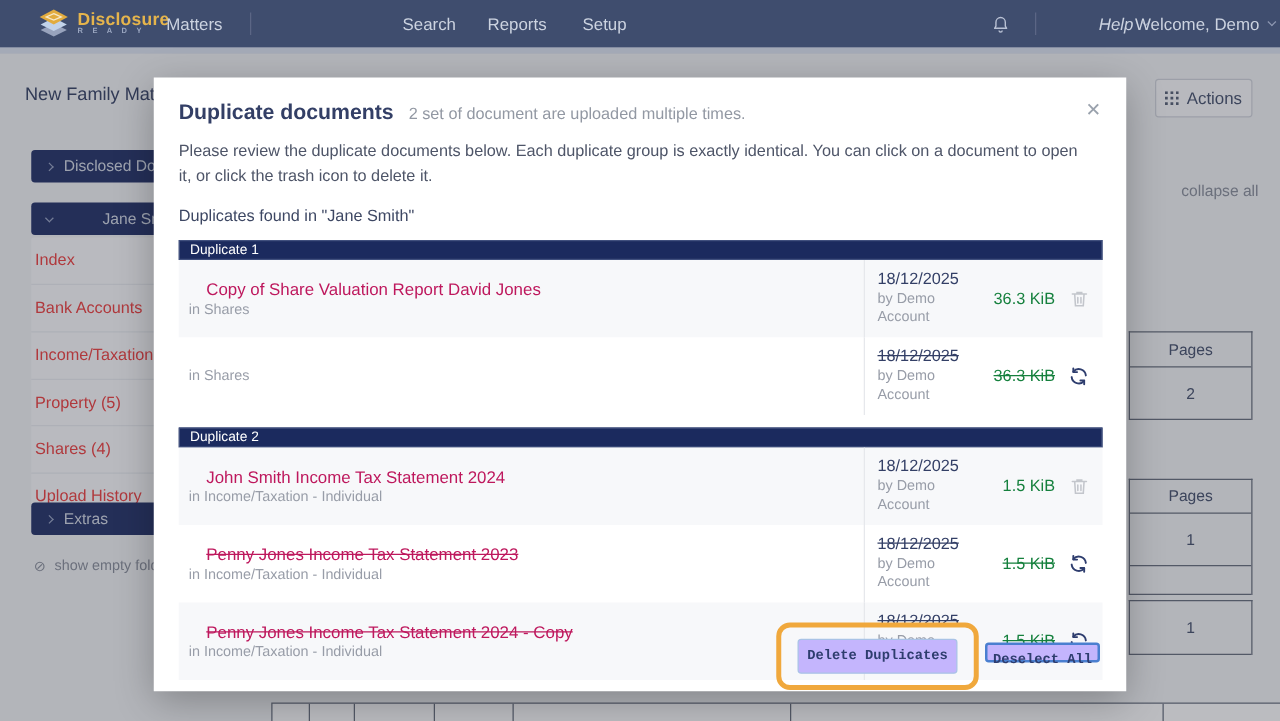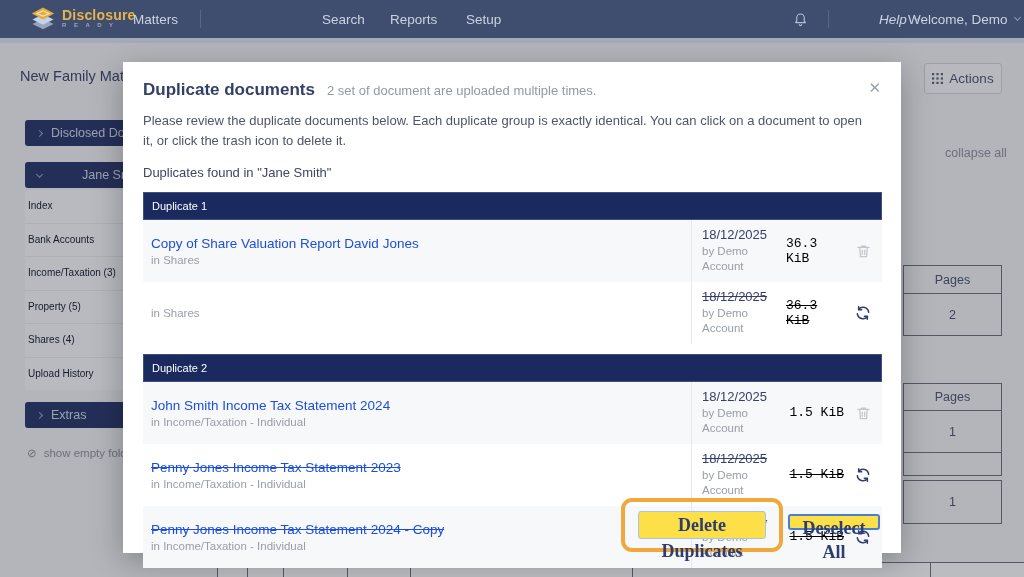--- a/index.html
+++ b/index.html
@@ -17,21 +17,21 @@
   .nav-divider { position:absolute; top:10px; width:1px; height:18px; background:#5b6685; }
   .chev { display:inline-block; width:5px; height:5px; border-right:1.5px solid #8d97b1; border-bottom:1.5px solid #8d97b1; transform:rotate(45deg); margin-left:7px; margin-top:-3px; }
 
   
   .bg-content { position:absolute; inset:0; z-index:2; }
   .page-title { position:absolute; left:20px; top:68px; width:110px; font-size:14.5px; color:#3a4668; white-space:nowrap; overflow:hidden; }
   .side-bar-btn { position:absolute; left:25px; width:140px; height:26px; background:#27356b; border-radius:3px; color:#d4dae6; font-size:12.5px; display:flex; align-items:center; padding-left:12px; gap:9px; cursor:pointer; }
   .side-chev-r { width:5px; height:5px; border-right:1.5px solid #9ba6c4; border-bottom:1.5px solid #9ba6c4; transform:rotate(-45deg); }
   .side-chev-d { width:5px; height:5px; border-right:1.5px solid #9ba6c4; border-bottom:1.5px solid #9ba6c4; transform:rotate(45deg); margin-top:-2px; }
   .side-panel { position:absolute; left:25px; top:190px; width:140px; background:#fdfdfe; border-radius:2px; }
-  .side-item { padding:9px 3px 9px 3px; font-size:10px; color:#0f172a; border-bottom:1px solid #eceef2; cursor:pointer; line-height:1.45; }
+  .side-item { padding:9px 3px 9px 3px; font-size:13px; color:#ef4444; border-bottom:1px solid #eceef2; cursor:pointer; line-height:1.45; }
   .side-item:last-child { border-bottom:none; }
   .show-empty { position:absolute; left:27px; top:446px; display:flex; gap:7px; align-items:center; color:#8d929e; font-size:11.5px; width:110px; white-space:nowrap; overflow:hidden; cursor:pointer; }
   .actions-btn { position:absolute; left:924px; top:63px; width:78px; height:31px; background:#fbfbfc; border:1px solid #d3d6dd; border-radius:3px; display:flex; align-items:center; justify-content:center; gap:6px; font-size:13.5px; color:#4a5570; cursor:pointer; }
   .collapse-all { position:absolute; left:945px; top:146px; font-size:12.5px; color:#8d929e; cursor:pointer; }
   .mini-table { position:absolute; left:903px; width:99px; border:1px solid #6b7280; border-bottom:none; background:transparent; }
   .mini-cell { border-bottom:1px solid #6b7280; text-align:right; font-size:12.5px; color:#4a5570; display:flex; align-items:center; justify-content:center; }
   .bottom-table { position:absolute; left:217px; top:562px; height:20px; display:flex; border:1px solid #6b7280; background:#fff; }
   .bottom-cell { border-right:1px solid #6b7280; height:100%; }
   .bottom-cell:last-child { border-right:none; }
 
@@ -41,35 +41,35 @@
   
   .modal { position:absolute; left:123px; top:62px; width:778px; height:491px; background:#ffffff; z-index:20; box-shadow:0 8px 30px rgba(0,0,0,.28); padding:18px 19px 0 20px; }
   .modal-header { display:flex; align-items:baseline; gap:12px; }
   .modal-title { font-size:17px; font-weight:bold; color:#333f66; }
   .modal-subtitle { font-size:13px; color:#9298a3; }
   .modal-close { position:absolute; right:16px; top:13px; font-size:15px; color:#9aa2ad; cursor:pointer; padding:4px; }
   .modal-desc { margin-top:11px; font-size:13px; line-height:1.5; color:#4e5568; padding-right:10px; }
   .found-in { margin-top:15px; font-size:13px; color:#3d4763; }
   .group { margin-top:12px; }
   .group + .group { margin-top:10px; }
-  .group-bar { height:28px; background:#1b2a5e; border:1px solid #41507e; color:#fff; font-size:11px; display:flex; align-items:center; padding-left:8px; cursor:default; }
+  .group-bar { height:16px; background:#1b2a5e; border:1px solid #41507e; color:#fff; font-size:11px; display:flex; align-items:center; padding-left:8px; cursor:default; }
   .doc-row { display:flex; align-items:stretch; min-height:53px; cursor:pointer; }
   .doc-row:nth-child(even) { background:#f7f8fa; }
   .doc-row:nth-child(odd) { background:#ffffff; }
   .doc-main { flex:1 1 auto; padding:8px 10px 8px 8px; display:flex; flex-direction:column; justify-content:center; gap:3px; min-width:0; }
-  .doc-name { font-size:13.5px; color:#1d4ed8; }
+  .doc-name { font-size:13.5px; color:#be185d;margin-left:14px; }
   .doc-loc { font-size:11.5px; color:#989da8; }
   .doc-meta { width:95px; flex:0 0 95px; border-left:1px solid #e6e8ec; padding:7px 4px 7px 10px; display:flex; flex-direction:column; justify-content:center; }
   .doc-date { font-size:13px; color:#333f66; line-height:1.3; }
   .doc-by { font-size:11.5px; color:#989da8; line-height:1.35; }
-  .doc-size { width:58px; flex:0 0 58px; display:flex; align-items:center; justify-content:flex-end; font-size:13px; color:#000000;font-family:Liberation Mono, monospace; }
+  .doc-size { width:58px; flex:0 0 58px; display:flex; align-items:center; justify-content:flex-end; font-size:13px; color:#15803d; }
   .doc-action { width:38px; flex:0 0 38px; display:flex; align-items:center; justify-content:center; cursor:pointer; }
   .doc-row.deleted .doc-name, .doc-row.deleted .doc-date, .doc-row.deleted .doc-size { text-decoration:line-through; }
   .modal-footer { position:absolute; right:21px; bottom:8px; display:flex; align-items:center; gap:5px; }
-  .btn { background:#fde047; color:#2e3d6e; font-size:18px; font-weight:bold; border-radius:3px; text-align:center; cursor:pointer; font-family:Liberation Serif, serif; }
+  .btn { background:#c4b5fd; color:#2e3d6e; font-size:11px; font-weight:bold; border-radius:3px; text-align:center; cursor:pointer; font-family:Liberation Mono, monospace; }
   .btn-delete { border:1px solid #a9c3e6; width:128px; height:28px; line-height:26px; }
   .btn-deselect { border:2px solid #4a7fd0; width:92px; height:16px; line-height:24px;text-align:center; }
   .orange-ring { border:4px solid #f0a83c; border-radius:11px; padding:9px 13px; margin-bottom:-7px; }
 </style>
 </head>
 <body>
 
 <div class="stage">
 
   <div class="bg-content">

